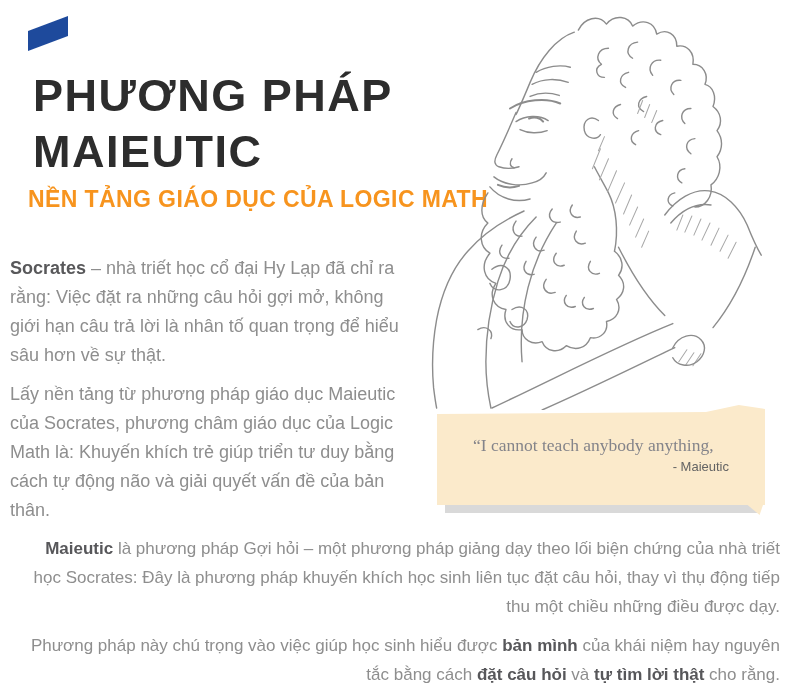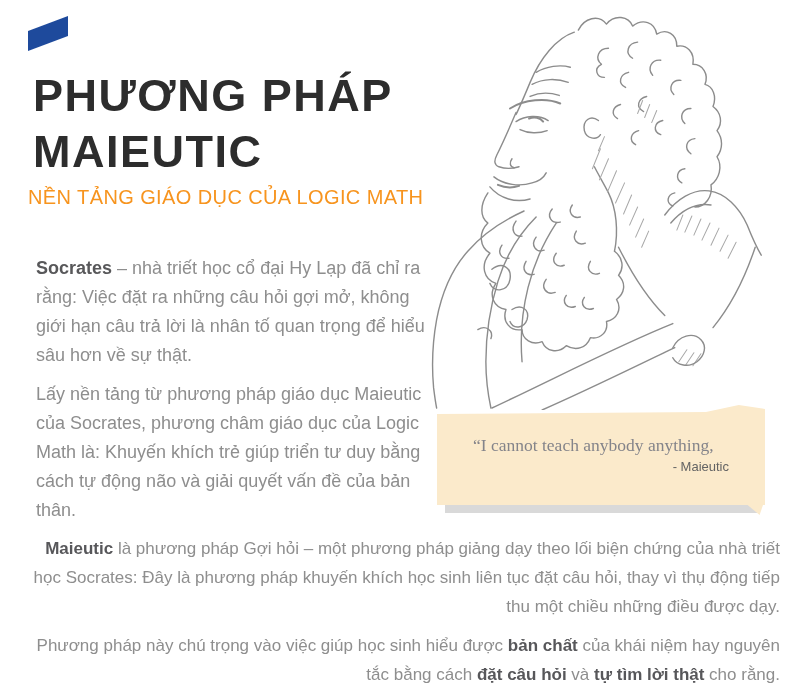--- a/index.html
+++ b/index.html
@@ -22,28 +22,28 @@
   
   .title {
     position:absolute; left:27px; top:62px;
     font-size:45px; font-weight:700;
     letter-spacing:1.5px;
     line-height:56px;
     color:#2d2d2d;
   }
   .subtitle {
     position:absolute; left:28px; top:186px;
-    font-size:20px; font-weight:400;
+    font-size:23px; font-weight:700;
     letter-spacing:0.4px;
     color:#f7941e;
   }
 
   
   .col-left {
-    position:absolute; left:36px; top:254px;
+    position:absolute; left:10px; top:254px;
     width:398px;
     font-size:18px; line-height:29px;
     color:#8e8e8e;
   }
   .col-left p { margin:0 0 10px 0; }
   .lead-bold { font-weight:700; color:#58585a; }
 
   
   .sketch {
     position:absolute; left:425px; top:8px;
@@ -214,14 +214,14 @@
 
 <div class="quote-shadow"></div>
 <div class="quote-corner"></div>
 <div class="quote-box">
   <div class="quote-text"><span>“I cannot teach anybody anything,</span><br></div>
   <span class="quote-attrib">- Maieutic</span>
 </div>
 
 <div class="body-bottom">
   <p><span class="b">Maieutic</span><span> là phương pháp Gợi hỏi – một phương pháp giảng dạy theo lối biện chứng của nhà triết học Socrates: Đây là phương pháp khuyến khích học sinh liên tục đặt câu hỏi, thay vì thụ động tiếp thu một chiều những điều được dạy.</span></p>
-  <p><span>Phương pháp này chú trọng vào việc giúp học sinh hiểu được </span><span class="b">bản chất</span><span> của khái niệm hay nguyên tắc bằng cách </span><span class="b">đặt câu hỏi</span><span> và </span><span class="b">tự tìm lời thật</span><span> cho rằng.</span></p>
+  <p><span>Phương pháp này chú trọng vào việc giúp học sinh hiểu được </span><span class="b">bản mình</span><span> của khái niệm hay nguyên tắc bằng cách </span><span class="b">đặt câu hỏi</span><span> và </span><span class="b">tự tìm lời thật</span><span> cho rằng.</span></p>
 </div>
 
 </body></html>

